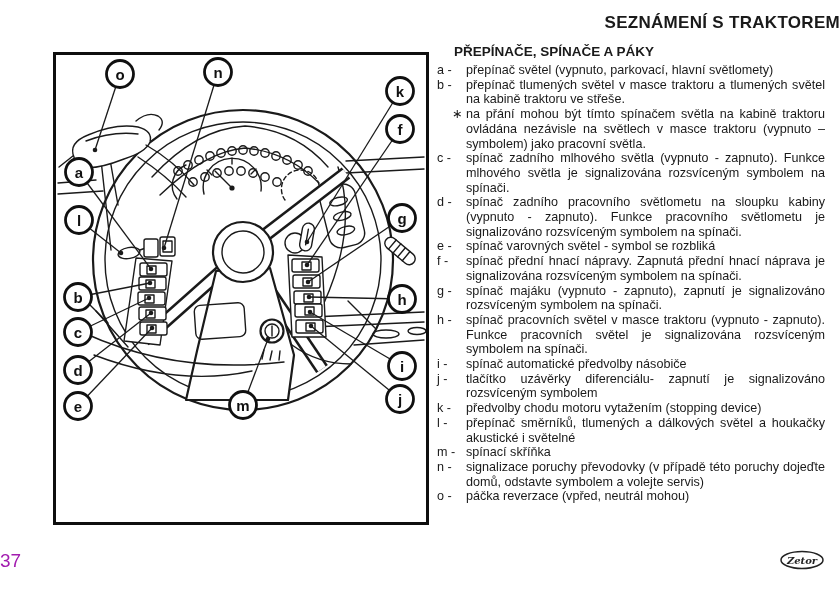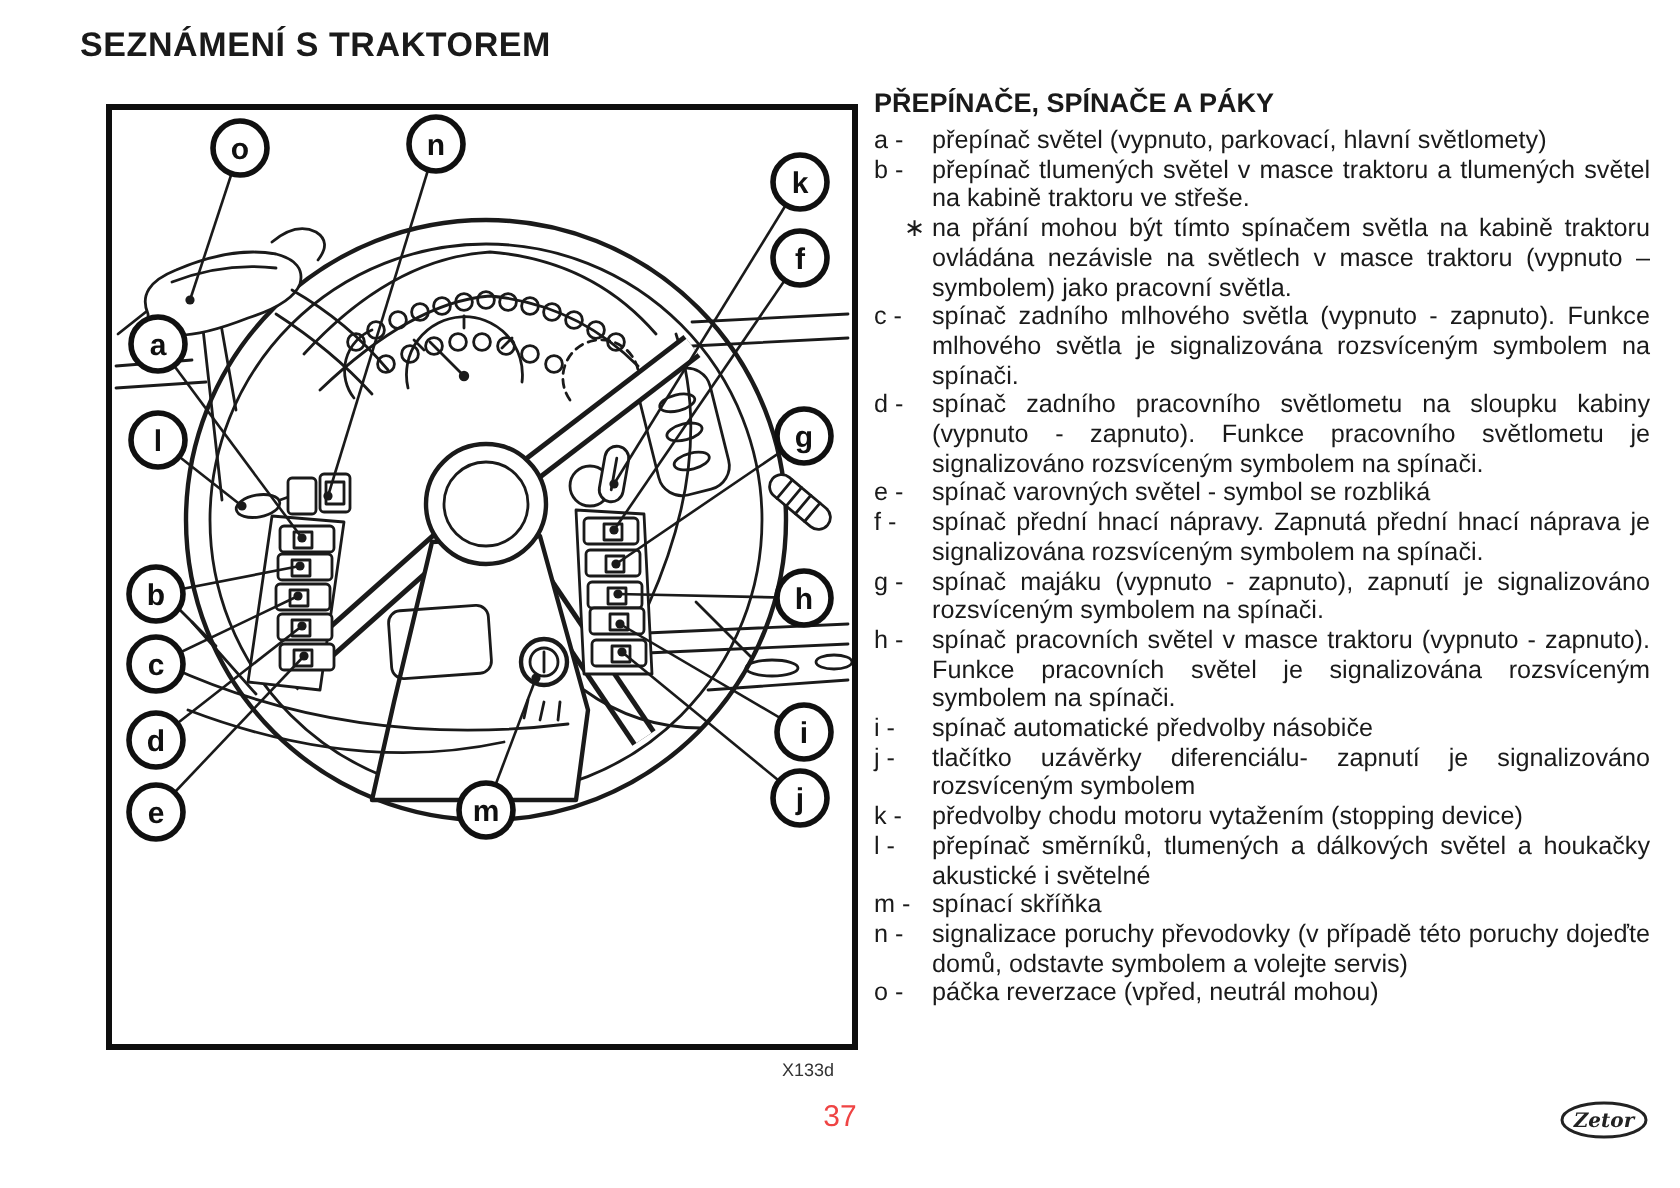--- a/index.html
+++ b/index.html
@@ -1,31 +1,31 @@
 <!DOCTYPE html>
 <html><head>
 <meta charset="utf-8">
 <style>
   html,body { margin:0; padding:0; background:#e8e8e8; }
   .page { position:relative; width:840px; height:594px; background:#ffffff; overflow:hidden;
           font-family:"Liberation Sans", sans-serif; color:#1a1a1a; }
-  .title { position:absolute; top:13px; left:0; right:0; text-align:left;
+  .title { position:absolute; top:13px; left:0; right:0; text-align:right;
            font-size:17px; font-weight:bold; letter-spacing:0.3px;padding-left:40px; }
   .figure-box { position:absolute; left:53px; top:52px; width:370px; height:467px;
                 border:3.5px solid #0e0e0e; background:#fff; }
   .figure-code { position:absolute; left:53px; top:530px; width:364px; text-align:right;
                  font-size:9px; color:#333; }
   .content { position:absolute; left:437px; top:44px; width:388px; }
-  .content h2 { font-size:13.5px; font-weight:bold; margin:0 0 4px 0; }
+  .content h2 { font-size:13.5px; font-weight:bold; margin:0 0 4px 17px; }
   .item { display:flex; font-size:12.6px; line-height:14.7px; }
   .lbl  { flex:0 0 29px; }
   .txt  { flex:1; text-align:justify; text-align-last:left; }
   .sub  { display:flex; padding-left:15px; font-size:12.6px; line-height:14.7px; }
   .mark { flex:0 0 14px; }
-  .pagenum { position:absolute; top:550px; left:0; right:0; text-align:center; font-size:15px; color:#ef4444; }
+  .pagenum { position:absolute; top:550px; left:0; right:0; font-size:19px; color:#a21caf; }
   .logo { position:absolute; left:778px; top:549px; }
   .logo text { font-family:"DejaVu Serif", serif; font-style:italic; font-weight:bold;
                font-size:10px; fill:#222; text-anchor:middle; }
   
   .ln  { fill:none; stroke:#1a1a1a; stroke-width:1.4; stroke-linecap:round; stroke-linejoin:round; }
   .ln2 { fill:none; stroke:#1a1a1a; stroke-width:2.2; stroke-linecap:round; stroke-linejoin:round; }
   .wf  { fill:#ffffff; }
   .spk-b { stroke:#1a1a1a; stroke-width:14; }
   .spk-w { stroke:#ffffff; stroke-width:9; }
   .dot { fill:#1a1a1a; stroke:none; }
@@ -288,21 +288,20 @@
             <text x="344" y="349.5">j</text>
           </g>
         <g class="callout">
             <circle cx="187" cy="350" r="13.5"></circle>
             <text x="187" y="355.5">m</text>
           </g>
       </g>
     </svg>
   </div>
 
-  <div class="figure-code">X133d</div>
 
   <div class="content">
     <h2>PŘEPÍNAČE, SPÍNAČE A PÁKY</h2>
 
     <div class="item">
         <span class="lbl">a -</span>
         <span class="txt">přepínač světel (vypnuto, parkovací, hlavní světlomety)</span>
       </div>
 
     <div class="item">

